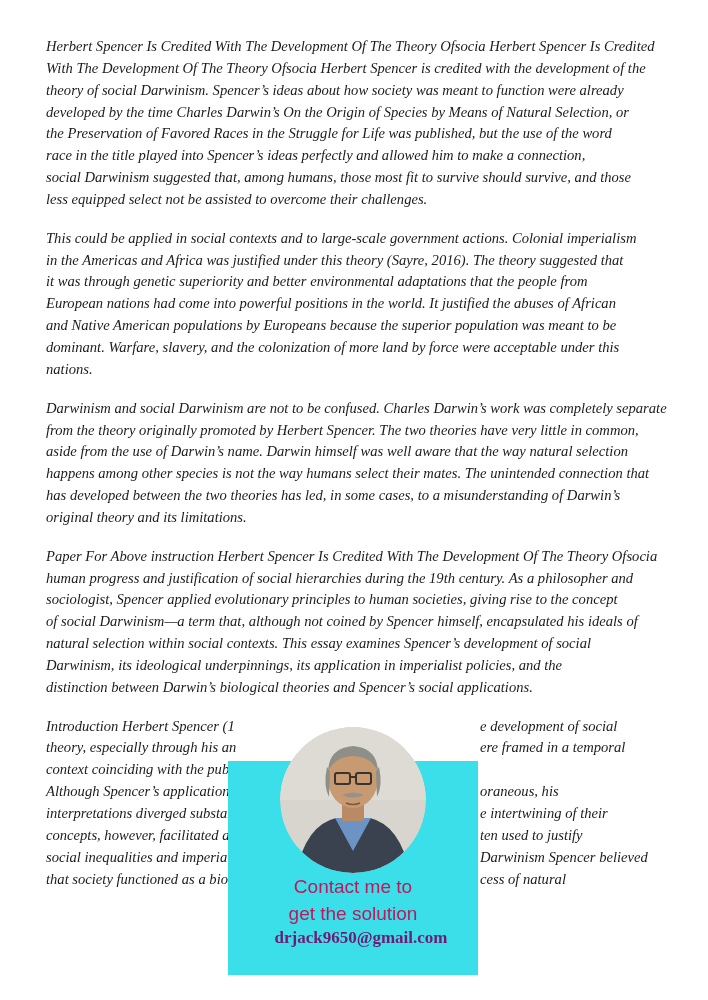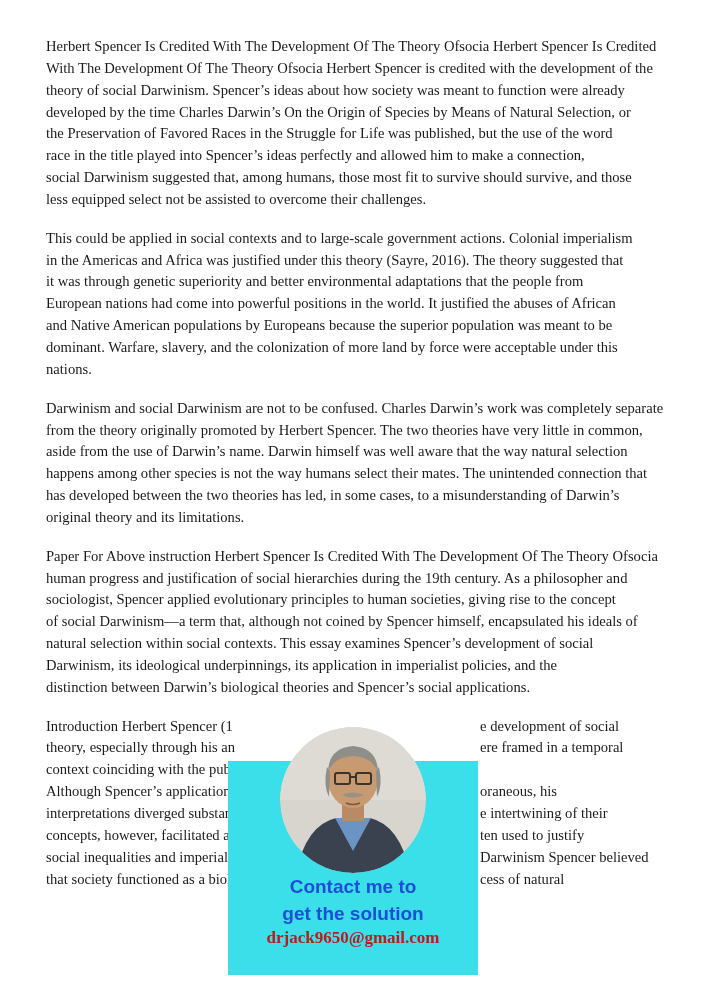--- a/index.html
+++ b/index.html
@@ -5,49 +5,49 @@
   * { margin:0; padding:0; box-sizing:border-box; }
   html, body { width:708px; height:1000px; background:#ffffff; overflow:hidden; }
   body {
     position:relative;
     font-family:"Liberation Serif","DejaVu Serif",serif;
     color:#1b1b1b;
   }
   .doc {
     position:absolute; left:46px; top:36px; width:616px;
   }
-  .para { margin-bottom:17px; }
+  .para { margin-bottom:17px;font-style:italic; }
   .line {
     height:21.85px; line-height:21.85px;
     font-size:14.6px; white-space:nowrap;
   }
   .line.split { position:relative; }
   .frag-right { position:absolute; left:434px; top:0; white-space:nowrap; }
 
   .ad {
     position:absolute; left:228px; top:761px; width:250px; height:214px;
     z-index:5;
   }
   .photo {
     position:absolute; left:52px; top:-34px; width:146px; height:146px;
     border-radius:50%; overflow:hidden;
   }
   .photo svg { display:block; width:146px; height:146px; }
   .ad-text {
     position:absolute; top:112px; left:0; width:100%;
     text-align:center;
     font-family:"Liberation Sans","DejaVu Sans",sans-serif;
-    font-weight:700; font-size:19px; line-height:27px;
-    color:#1d4ed8;
+    font-weight:400; font-size:19px; line-height:27px;
+    color:#be185d;
   }
   .ad-email {
-    position:absolute; top:167px; left:0; width:100%;
+    position:absolute; top:167px; left:8px; width:100%;
     text-align:center;
     font-family:"Liberation Serif","DejaVu Serif",serif;
-    font-weight:700; font-size:17px; color:#b91c1c;
+    font-weight:700; font-size:17px; color:#701a75;
   }
 </style>
 </head>
 <body>
 
 <div class="doc" id="doc">
     <div class="para">
       <div class="line">Herbert Spencer Is Credited With The Development Of The Theory Ofsocia Herbert Spencer Is Credited</div>
       <div class="line">With The Development Of The Theory Ofsocia Herbert Spencer is credited with the development of the</div>
       <div class="line">theory of social Darwinism. Spencer’s ideas about how society was meant to function were already</div>

